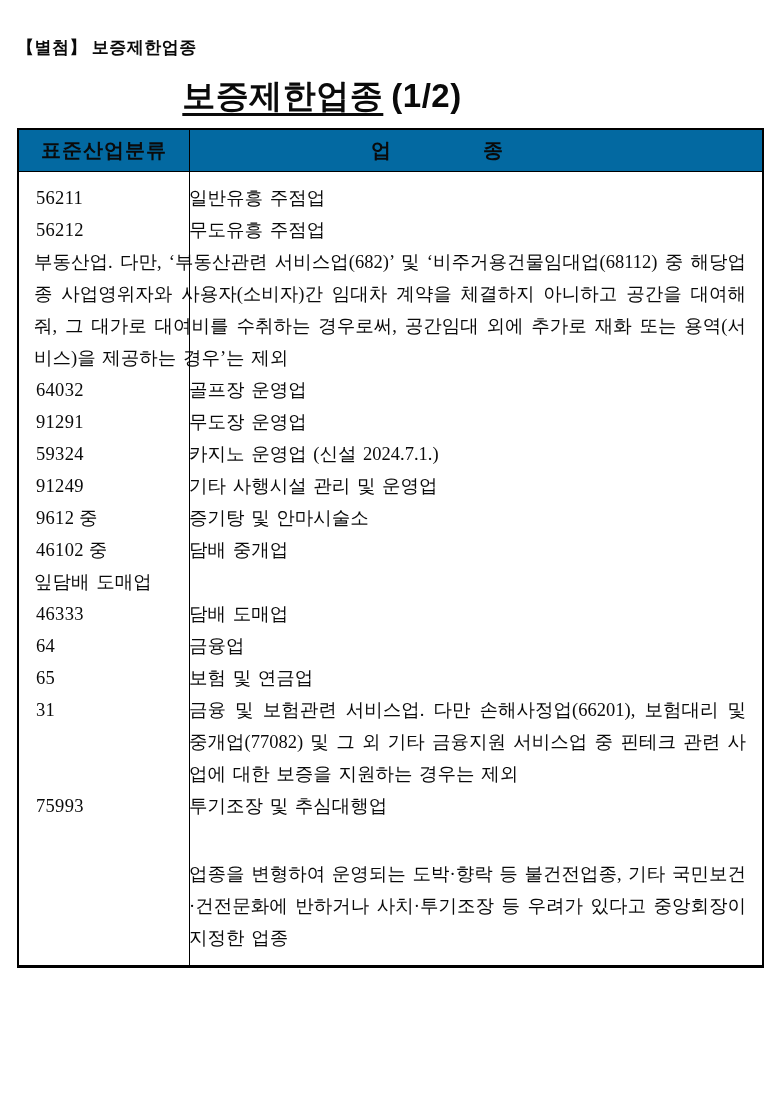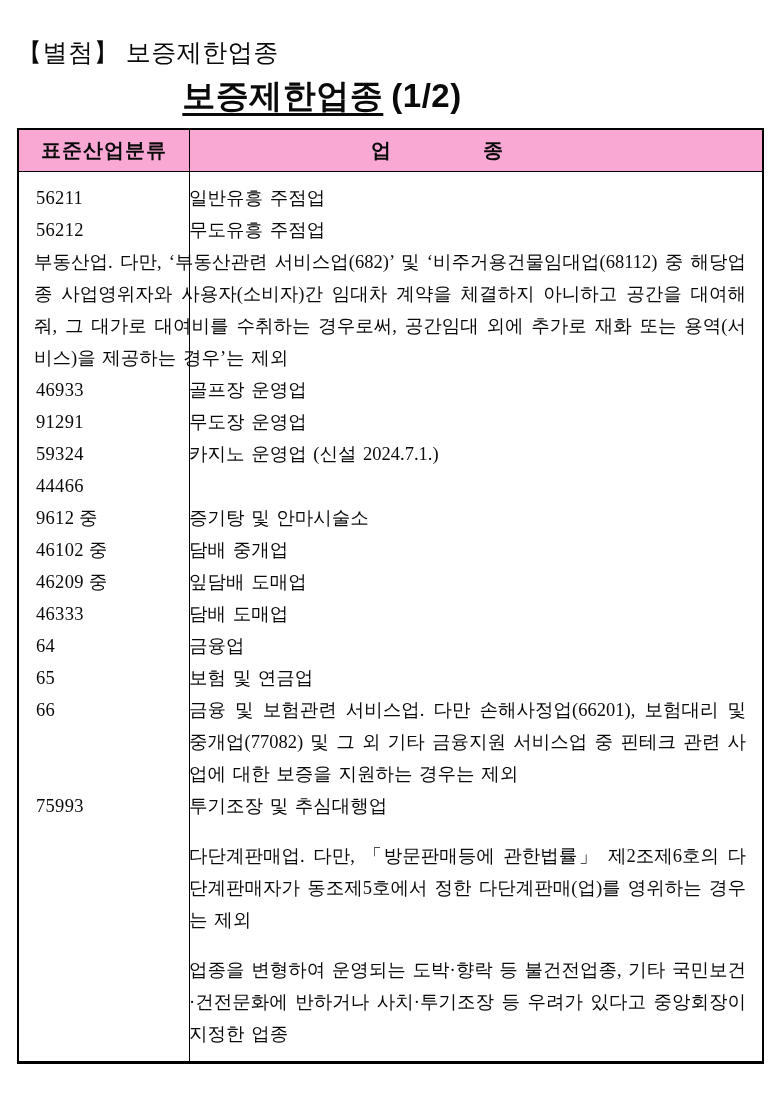--- a/index.html
+++ b/index.html
@@ -9,22 +9,22 @@
     color: #0a0a0a;
     font-family: "Liberation Serif", "DejaVu Serif", serif;
     position: relative;
     overflow: hidden;
   }
   .page { position: absolute; inset: 0; }
 
   .attachment-label {
     position: absolute;
     left: 17px; top: 36px;
-    font-size: 25px;
-    font-weight: 400;
+    font-size: 17px;
+    font-weight: 700;
     letter-spacing: 0.5px;
     white-space: nowrap;
     text-align: center;
   }
 
   .doc-title {
     position: absolute;
     top: 74px; left: 0;
     width: 644px;
     text-align: center;
@@ -48,21 +48,21 @@
     box-sizing: border-box;
     border: 2px solid #000;
     border-bottom-width: 3px;
     background: #fff;
   }
 
   .thead {
     display: flex;
     align-items: center;
     height: 41px;
-    background: #f9a8d4;
+    background: #0369a1;
     border-bottom: 1px solid #000;
     font-family: "Liberation Sans", "DejaVu Sans", sans-serif;
     font-weight: 800;
     font-size: 20px;
   }
   .th-code {
     width: 171px;
     flex: none;
     box-sizing: border-box;
     border-right: 1px solid #000;
@@ -144,81 +144,80 @@
       <div class="row">
         <div class="cell-code">56212</div>
         <div class="cell-industry">무도유흥 주점업</div>
       </div>
 
       <div class="row justify">
         <div class="cell-industry">부동산업. 다만, ‘부동산관련 서비스업(682)’ 및 ‘비주거용건물임대업(68112) 중 해당업종 사업영위자와 사용자(소비자)간 임대차 계약을 체결하지 아니하고 공간을 대여해줘, 그 대가로 대여비를 수취하는 경우로써, 공간임대 외에 추가로 재화 또는 용역(서비스)을 제공하는 경우’는 제외</div>
       </div>
 
       <div class="row">
-        <div class="cell-code">46933</div>
+        <div class="cell-code">64032</div>
         <div class="cell-industry">골프장 운영업</div>
       </div>
 
       <div class="row">
         <div class="cell-code">91291</div>
         <div class="cell-industry">무도장 운영업</div>
       </div>
 
       <div class="row">
         <div class="cell-code">59324</div>
         <div class="cell-industry">카지노 운영업 (신설 2024.7.1.)</div>
       </div>
 
       <div class="row">
-        <div class="cell-code">44466</div>
+        <div class="cell-code">91249</div>
+        <div class="cell-industry">기타 사행시설 관리 및 운영업</div>
       </div>
 
       <div class="row">
         <div class="cell-code">9612 중</div>
         <div class="cell-industry">증기탕 및 안마시술소</div>
       </div>
 
       <div class="row">
         <div class="cell-code">46102 중</div>
         <div class="cell-industry">담배 중개업</div>
       </div>
 
       <div class="row">
-        <div class="cell-code">46209 중</div>
         <div class="cell-industry">잎담배 도매업</div>
       </div>
 
       <div class="row">
         <div class="cell-code">46333</div>
         <div class="cell-industry">담배 도매업</div>
       </div>
 
       <div class="row">
         <div class="cell-code">64</div>
         <div class="cell-industry">금융업</div>
       </div>
 
       <div class="row">
         <div class="cell-code">65</div>
         <div class="cell-industry">보험 및 연금업</div>
       </div>
 
       <div class="row justify">
-        <div class="cell-code">66</div>
+        <div class="cell-code">31</div>
         <div class="cell-industry">금융 및 보험관련 서비스업. 다만 손해사정업(66201), 보험대리 및 중개업(77082) 및 그 외 기타 금융지원 서비스업 중 핀테크 관련 사업에 대한 보증을 지원하는 경우는 제외</div>
       </div>
 
       <div class="row">
         <div class="cell-code">75993</div>
         <div class="cell-industry">투기조장 및 추심대행업</div>
       </div>
 
       <div class="row justify gap-before">
         <div class="cell-code"></div>
-        <div class="cell-industry">다단계판매업. 다만, 「방문판매등에 관한법률」 제2조제6호의 다단계판매자가 동조제5호에서 정한 다단계판매(업)를 영위하는 경우는 제외</div>
       </div>
 
       <div class="row justify gap-before">
         <div class="cell-code"></div>
         <div class="cell-industry">업종을 변형하여 운영되는 도박·향락 등 불건전업종, 기타 국민보건·건전문화에 반하거나 사치·투기조장 등 우려가 있다고 중앙회장이 지정한 업종</div>
       </div>
 
     </div>
   </div>
 

